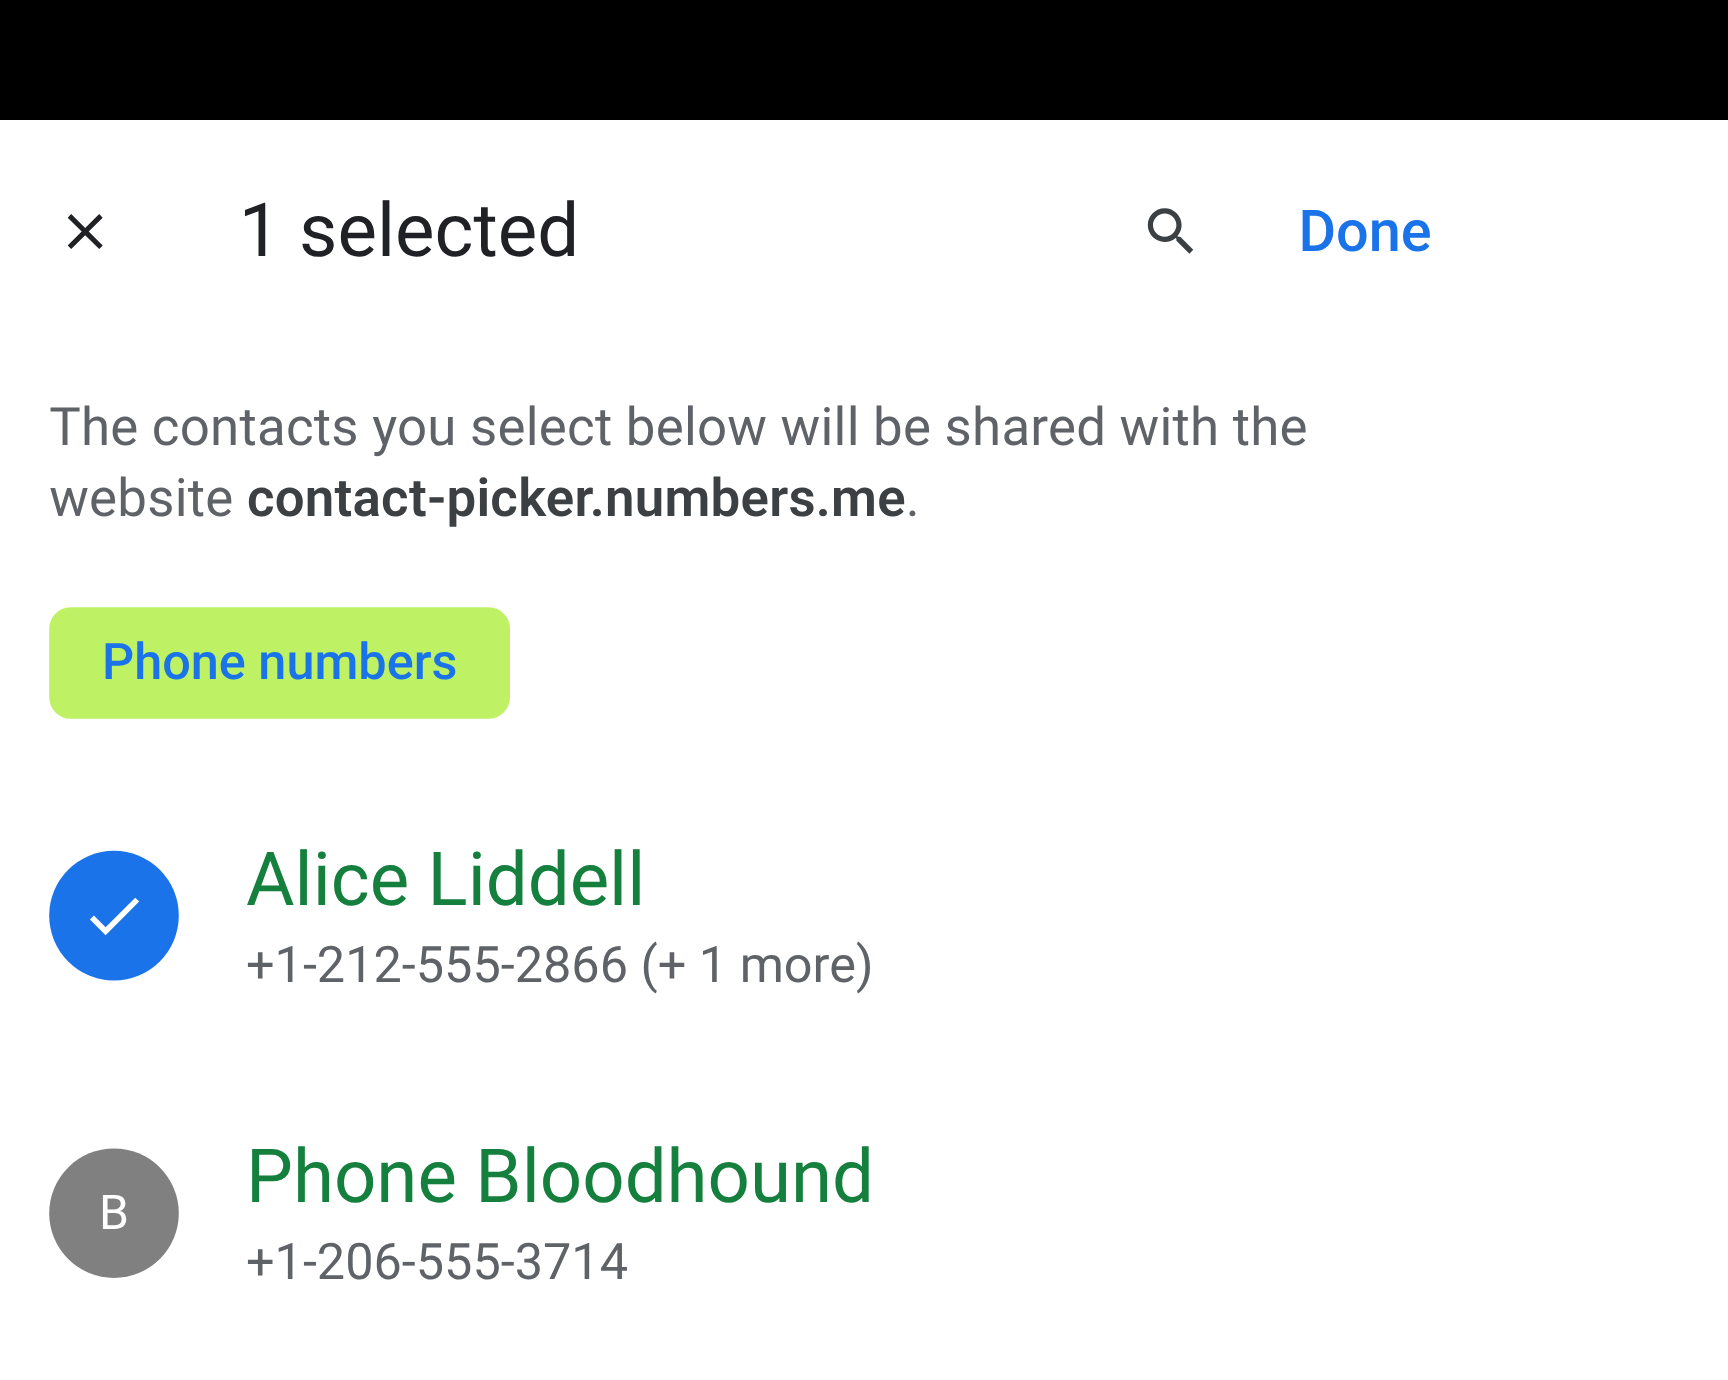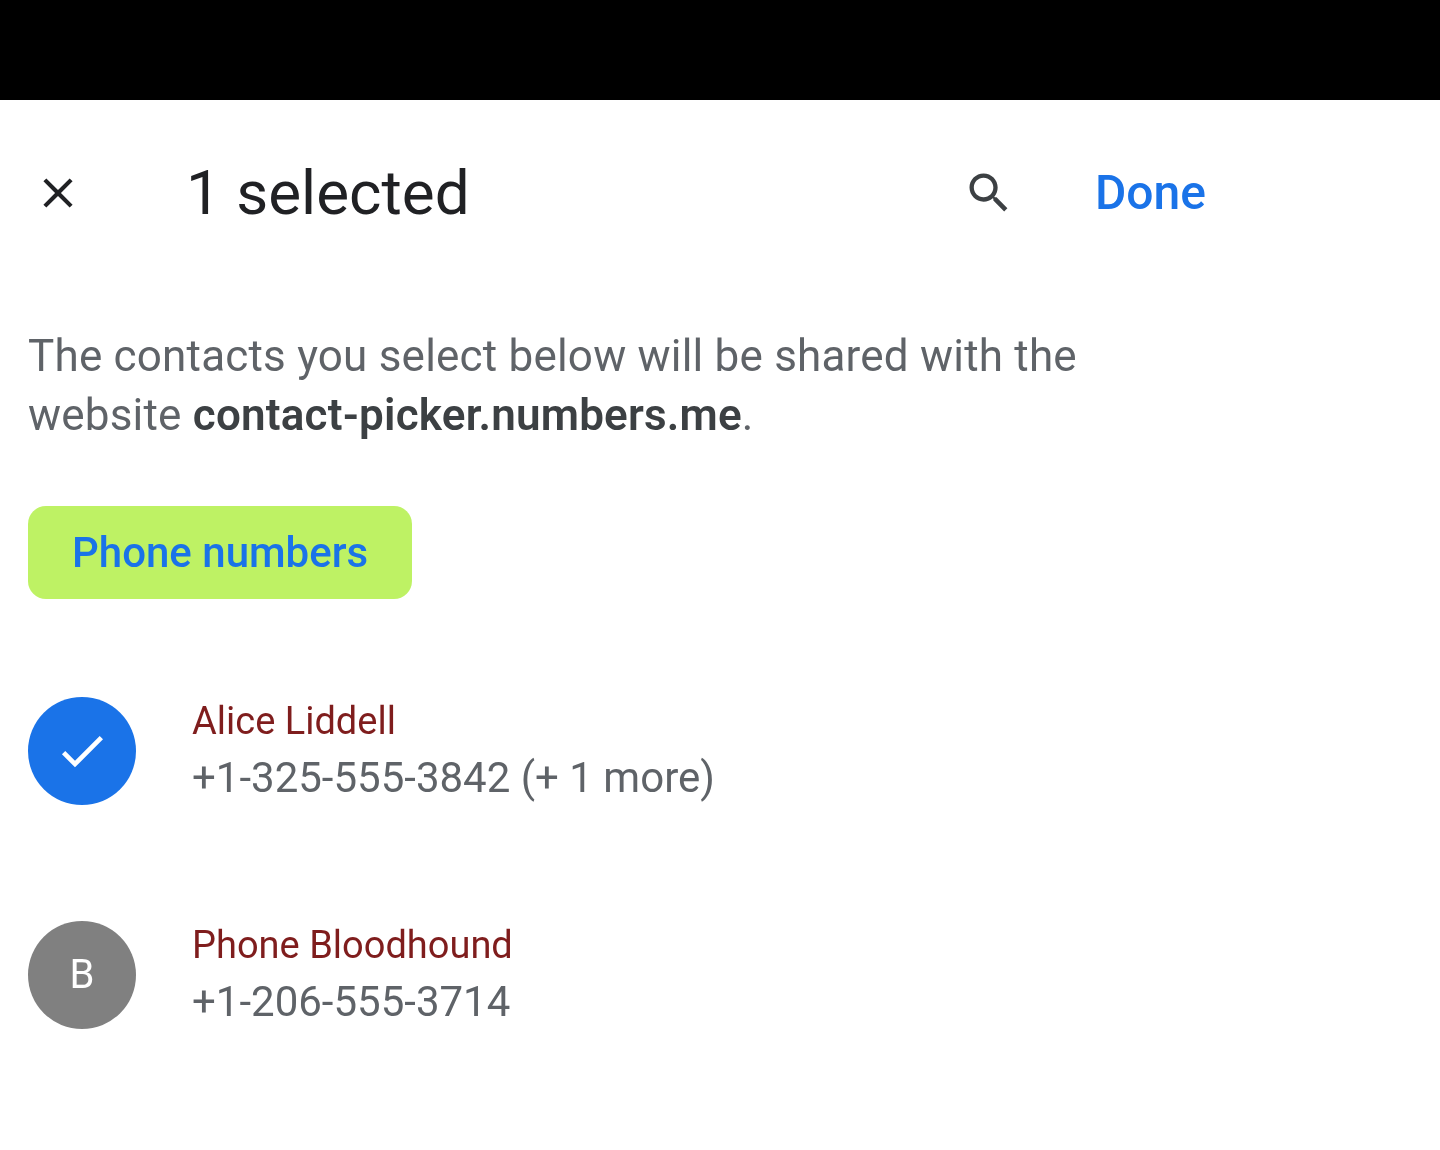--- a/index.html
+++ b/index.html
@@ -13,21 +13,21 @@
       width: 1440px;
       height: 1150px;
       overflow: hidden;
     }
     .status-bar {
       background: #000000;
       height: 100px;
       width: 100%;
     }
     .content-wrap {
-      padding: 0 28px;
+      padding: 0 41px;
       background: #ffffff;
       width: 1240px;
     }
     .header {
       display: flex;
       align-items: center;
       padding: 56px 0 28px 0;
       gap: 20px;
     }
     .close-btn {
@@ -122,23 +122,23 @@
       color: #ffffff;
       font-size: 40px;
       font-weight: 400;
     }
     .contact-info {
       display: flex;
       flex-direction: column;
       gap: 6px;
     }
     .contact-name {
-      font-size: 38px;
+      font-size: 62px;
       font-weight: 400;
-      color: #7f1d1d;
+      color: #15803d;
     }
     .contact-phone {
       font-size: 42px;
       color: #5f6368;
       margin-top: 4px;
     }
     .contact-list {
       display: flex;
       flex-direction: column;
       gap: 60px;
@@ -175,21 +175,21 @@
   <div class="contact-list">
 
     <div class="contact-row">
       <div class="avatar-check">
         <svg viewBox="0 0 24 24">
           <path d="M9 16.17L4.83 12l-1.42 1.41L9 19 21 7l-1.41-1.41z" fill="#ffffff"></path>
         </svg>
       </div>
       <div class="contact-info">
         <div class="contact-name">Alice Liddell</div>
-        <div class="contact-phone">+1-325-555-3842 (+ 1 more)</div>
+        <div class="contact-phone">+1-212-555-2866 (+ 1 more)</div>
       </div>
     </div>
 
     <div class="contact-row">
       <div class="avatar">
         <span>B</span>
       </div>
       <div class="contact-info">
         <div class="contact-name">Phone Bloodhound</div>
         <div class="contact-phone">+1-206-555-3714</div>

